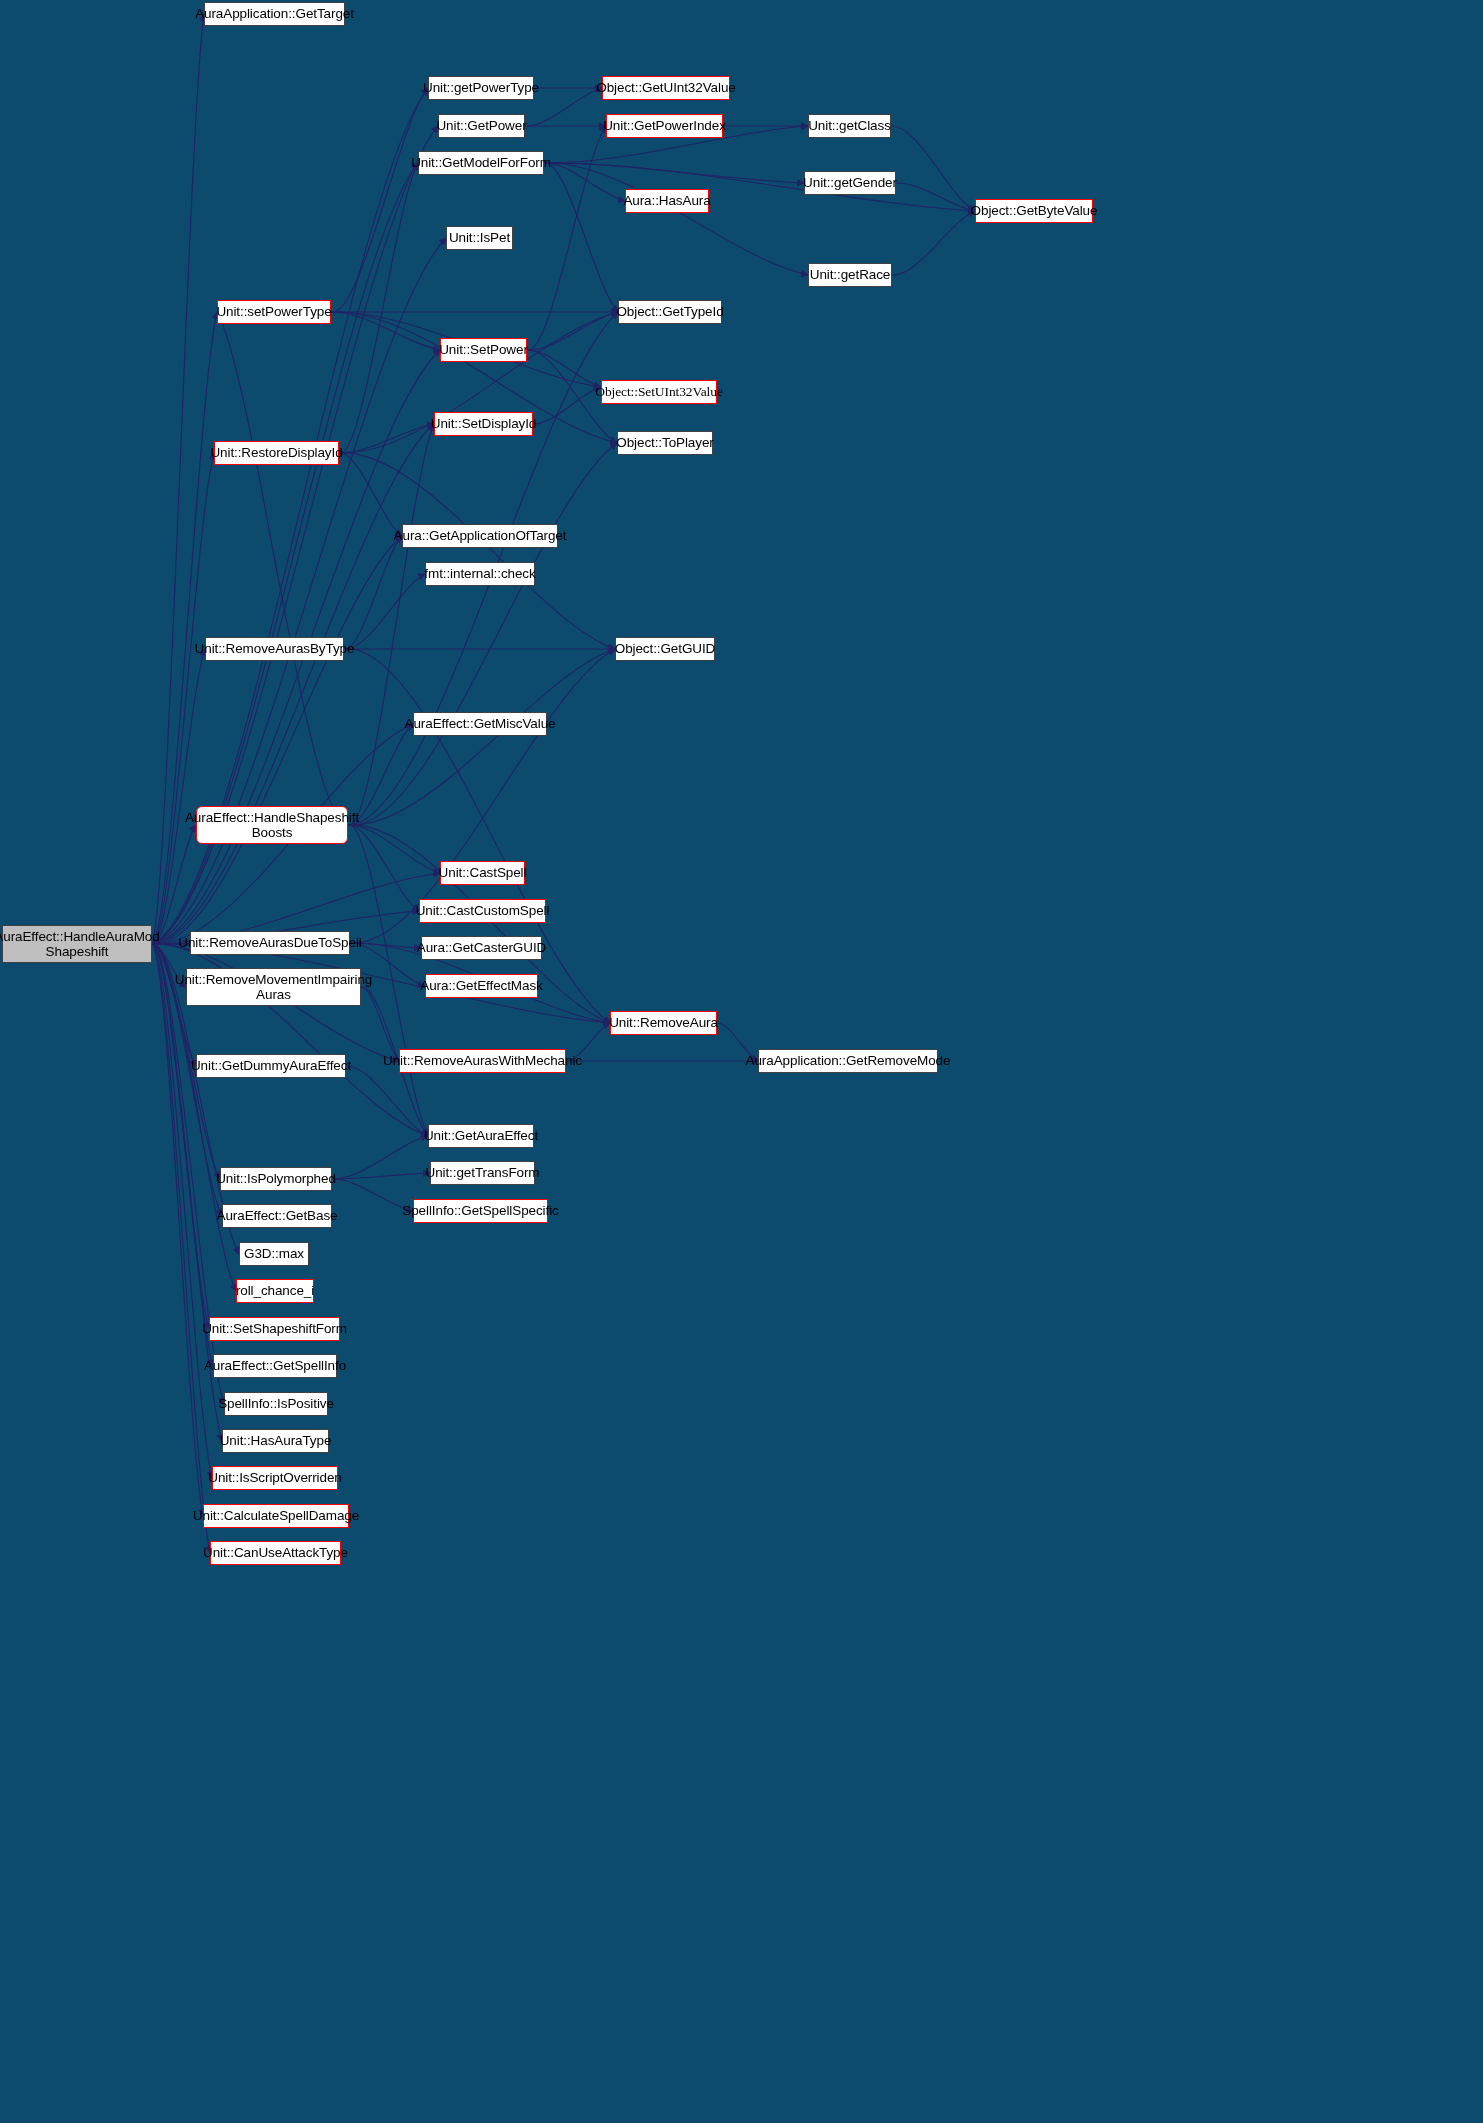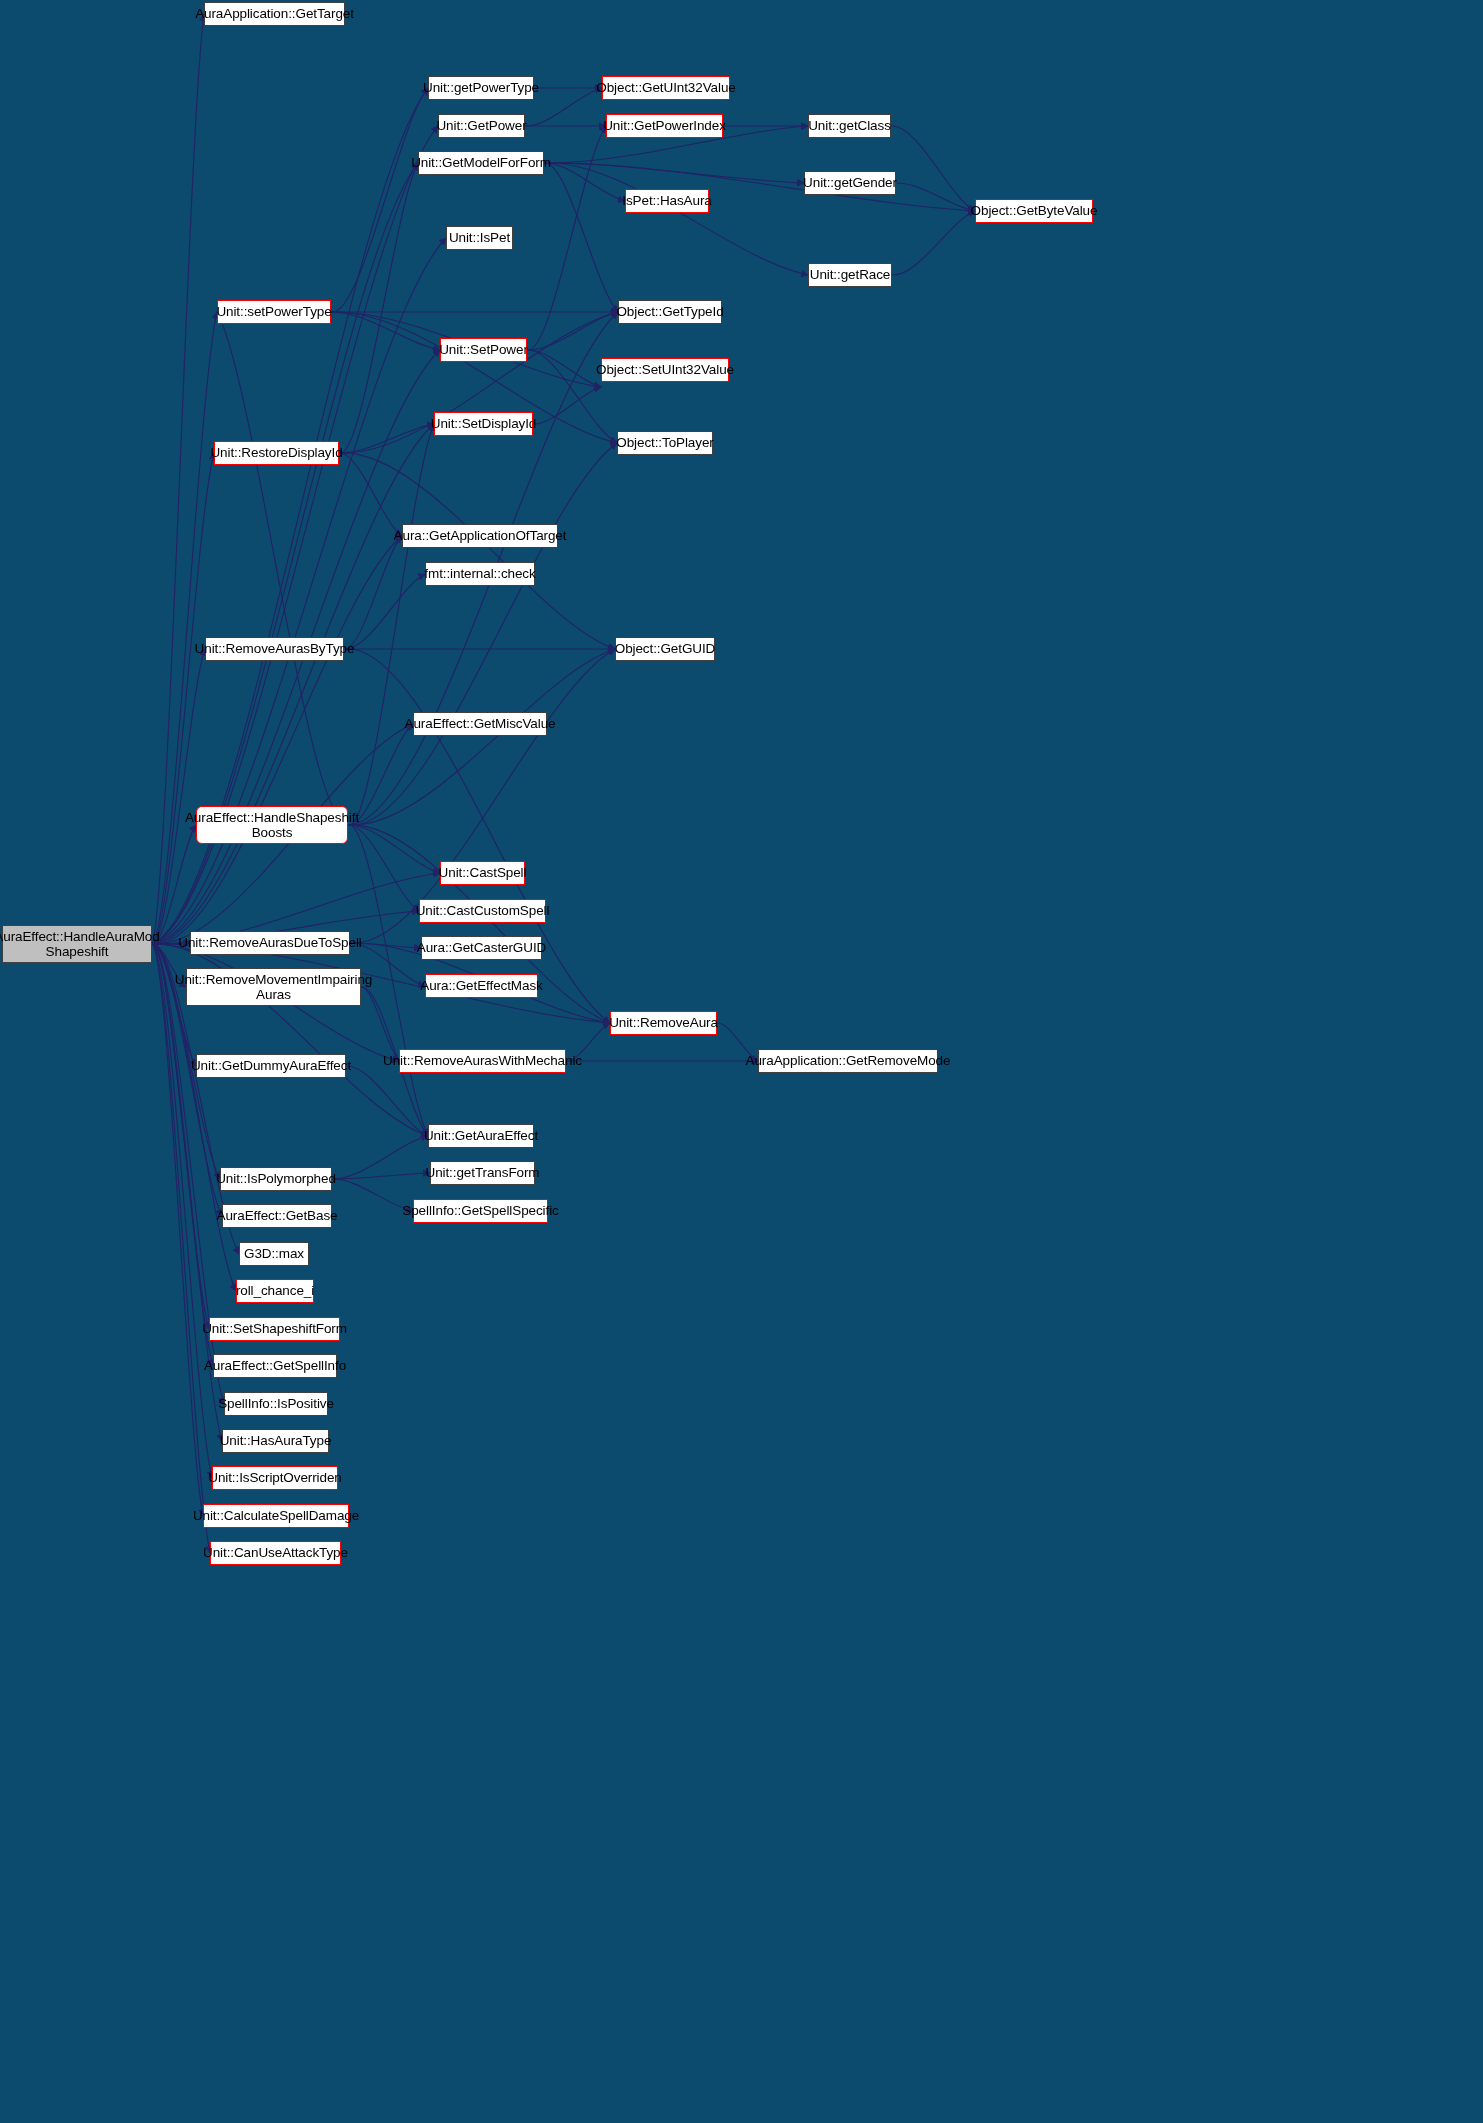--- a/index.html
+++ b/index.html
@@ -128,27 +128,27 @@
   <div id="node-layer">
       <div class="node" style="left: 204px; top: 2px; width: 141px; height: 24px;"><span>AuraApplication::GetTarget</span></div>
       <div class="node" style="left: 428px; top: 76px; width: 106px; height: 24px;"><span>Unit::getPowerType</span></div>
       <div class="node red" style="left: 602px; top: 76px; width: 128px; height: 24px;"><span>Object::GetUInt32Value</span></div>
       <div class="node" style="left: 808px; top: 114px; width: 83px; height: 24px;"><span>Unit::getClass</span></div>
       <div class="node" style="left: 438px; top: 114px; width: 87px; height: 24px;"><span>Unit::GetPower</span></div>
       <div class="node red" style="left: 606px; top: 114px; width: 117px; height: 24px; text-align: center;"><span>Unit::GetPowerIndex</span></div>
       <div class="node" style="left: 418px; top: 151px; width: 126px; height: 24px;"><span>Unit::GetModelForForm</span></div>
       <div class="node" style="left: 804px; top: 171px; width: 92px; height: 24px;"><span>Unit::getGender</span></div>
       <div class="node red" style="left: 975px; top: 199px; width: 118px; height: 24px;"><span>Object::GetByteValue</span></div>
-      <div class="node red" style="left: 625px; top: 189px; width: 84px; height: 24px;"><span>IsPet::HasAura</span></div>
+      <div class="node red" style="left: 625px; top: 189px; width: 84px; height: 24px;"><span>Aura::HasAura</span></div>
       <div class="node" style="left: 446px; top: 226px; width: 67px; height: 24px;"><span>Unit::IsPet</span></div>
       <div class="node" style="left: 808px; top: 263px; width: 84px; height: 24px;"><span>Unit::getRace</span></div>
       <div class="node red" style="left: 217px; top: 300px; width: 114px; height: 24px;"><span>Unit::setPowerType</span></div>
       <div class="node" style="left: 618px; top: 300px; width: 104px; height: 24px;"><span>Object::GetTypeId</span></div>
       <div class="node red" style="left: 440px; top: 338px; width: 87px; height: 24px;"><span>Unit::SetPower</span></div>
-      <div class="node red" style="left: 601px; top: 358px; width: 128px; height: 24px;"><span>Object::SetUInt32Value</span></div>
+      <div class="node red" style="left: 601px; top: 380px; width: 116px; height: 24px; font-family: Liberation Serif, serif;"><span>Object::SetUInt32Value</span></div>
       <div class="node red" style="left: 434px; top: 412px; width: 99px; height: 24px;"><span>Unit::SetDisplayId</span></div>
       <div class="node" style="left: 617px; top: 431px; width: 96px; height: 24px;"><span>Object::ToPlayer</span></div>
       <div class="node red" style="left: 214px; top: 441px; width: 125px; height: 24px;"><span>Unit::RestoreDisplayId</span></div>
       <div class="node" style="left: 402px; top: 524px; width: 156px; height: 24px;"><span>Aura::GetApplicationOfTarget</span></div>
       <div class="node" style="left: 425px; top: 562px; width: 110px; height: 24px;"><span>fmt::internal::check</span></div>
       <div class="node" style="left: 615px; top: 637px; width: 100px; height: 24px;"><span>Object::GetGUID</span></div>
       <div class="node" style="left: 205px; top: 637px; width: 139px; height: 24px;"><span>Unit::RemoveAurasByType</span></div>
       <div class="node" style="left: 413px; top: 712px; width: 134px; height: 24px;"><span>AuraEffect::GetMiscValue</span></div>
       <div class="node red" style="left: 196px; top: 806px; width: 152px; height: 38px; border-radius: 6px;"><span>AuraEffect::HandleShapeshift
 Boosts</span></div>

